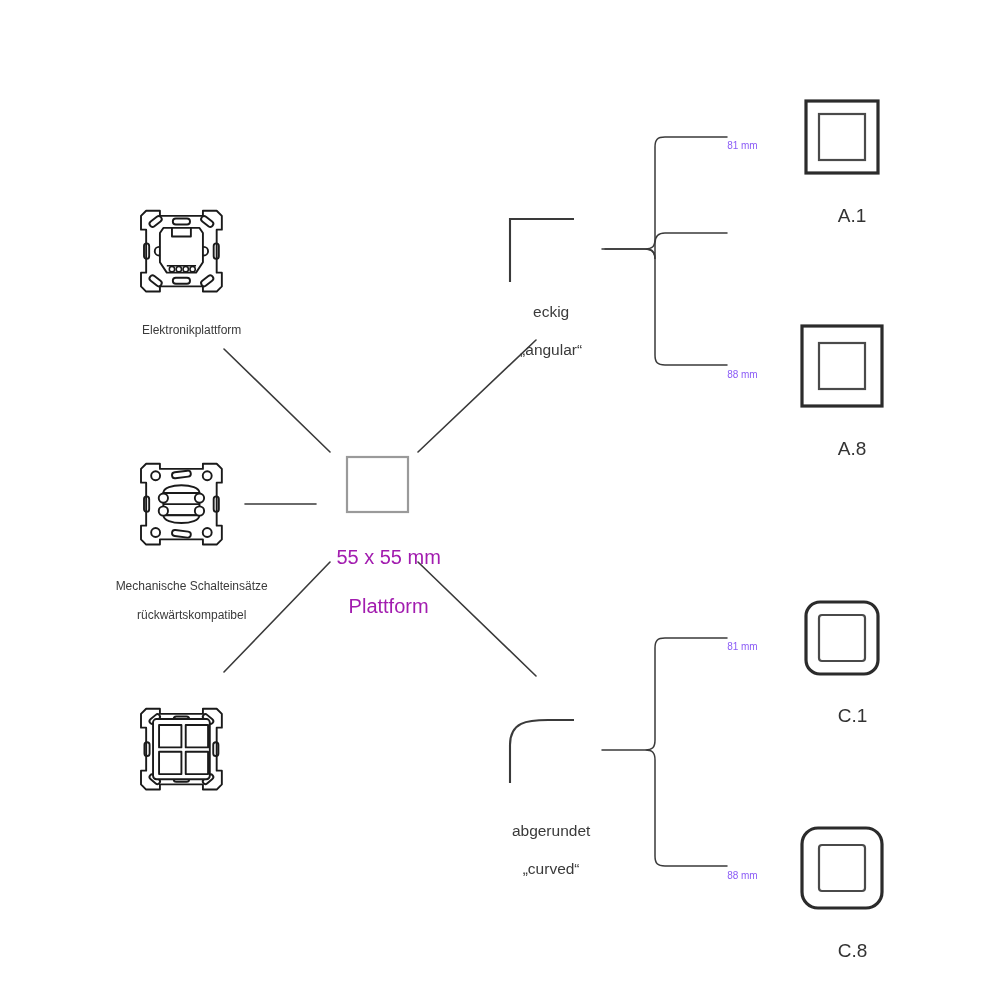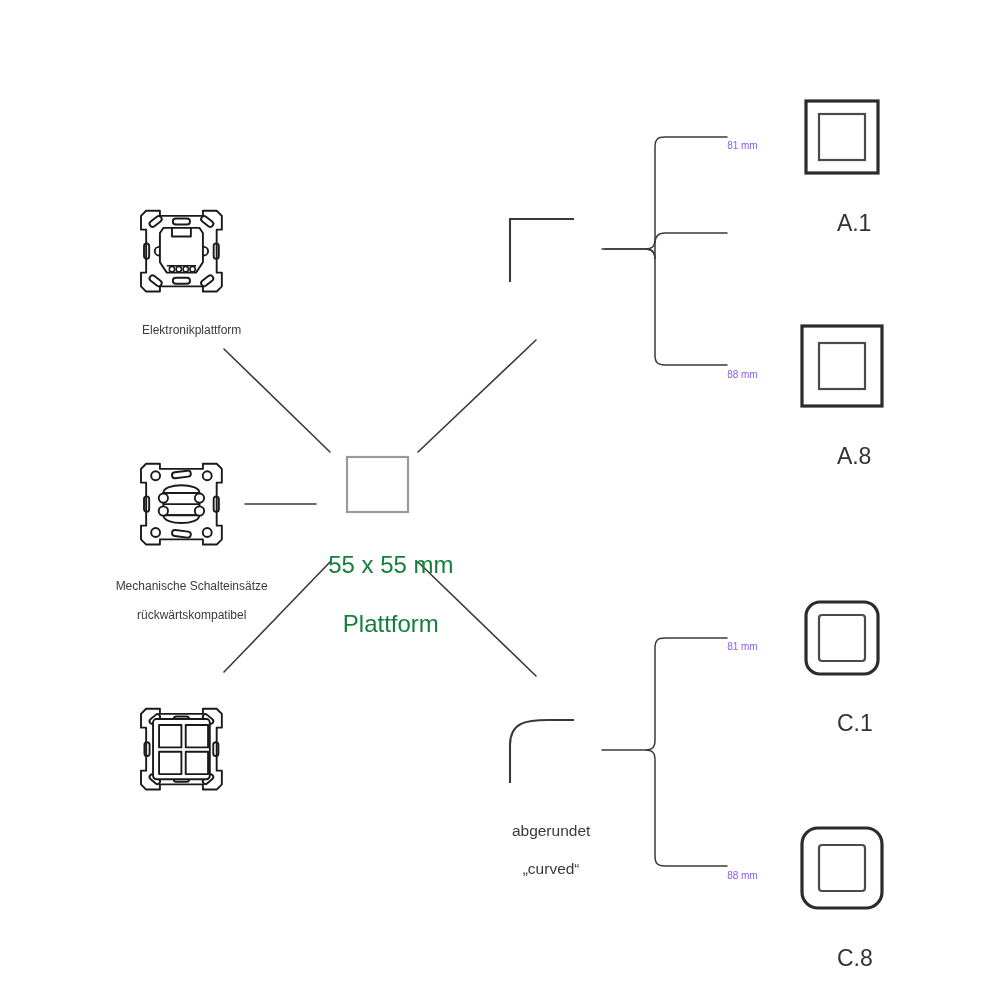--- a/index.html
+++ b/index.html
@@ -8,24 +8,24 @@
     width:1000px;height:1000px;
     font-family:"Liberation Sans","DejaVu Sans",sans-serif;
     color:#333333;
     position:relative;
     overflow:hidden;
   }
   #stage{position:absolute;left:0;top:0;width:1000px;height:1000px;}
   svg.layer{position:absolute;left:0;top:0;width:1000px;height:1000px;}
   .txt{position:absolute;text-align:center;color:#3a3a3a;line-height:1.22;white-space:pre;}
   .lbl-icon{font-size:12px;}
-  .lbl-center{font-size:24px;color:#15803d;}
+  .lbl-center{font-size:20px;color:#a21caf;}
   .lbl-shape{font-size:15.5px;}
   .lbl-dim{font-size:10px;color:#8b5cf6;}
-  .lbl-prod{font-size:23px;color:#333;}
+  .lbl-prod{font-size:19px;color:#333;}
 </style>
 </head>
 <body>
 
 <div id="stage">
 
   <svg class="layer" viewBox="0 0 1000 1000">
     <g stroke="#3a3a3a" stroke-width="1.6" fill="none" stroke-linecap="round">
 
       <line x1="224" y1="349" x2="330" y2="452"></line>
@@ -181,20 +181,24 @@
       <rect x="21" y="21" width="26" height="26" fill="#fff"></rect>
       <rect x="52" y="21" width="26" height="26" fill="#fff"></rect>
       <rect x="21" y="52" width="26" height="26" fill="#fff"></rect>
       <rect x="52" y="52" width="26" height="26" fill="#fff"></rect>
     </g>
   </svg>
 
   <svg class="layer" viewBox="0 0 1000 1000">
     <path d="M 510 282 L 510 219 L 574 219" fill="none" stroke="#3a3a3a" stroke-width="2.1" stroke-linecap="butt"></path>
   </svg>
+  <div class="txt lbl-shape" style="left:455px;top:284px;width:175px;">
+    <span>eckig</span><br>
+    <span>„angular“</span>
+  </div>
 
   <svg class="layer" viewBox="0 0 1000 1000">
     <path d="M 510 783 L 510 745 C 510 722 527 720 548 720 L 574 720" fill="none" stroke="#3a3a3a" stroke-width="2.1" stroke-linecap="butt"></path>
   </svg>
   <div class="txt lbl-shape" style="left:455px;top:803px;width:175px;">
     <span>abgerundet</span><br>
     <span>„curved“</span>
   </div>
 
   <div class="txt lbl-dim" style="left:716px;top:128px;width:80px;text-align:left;">

